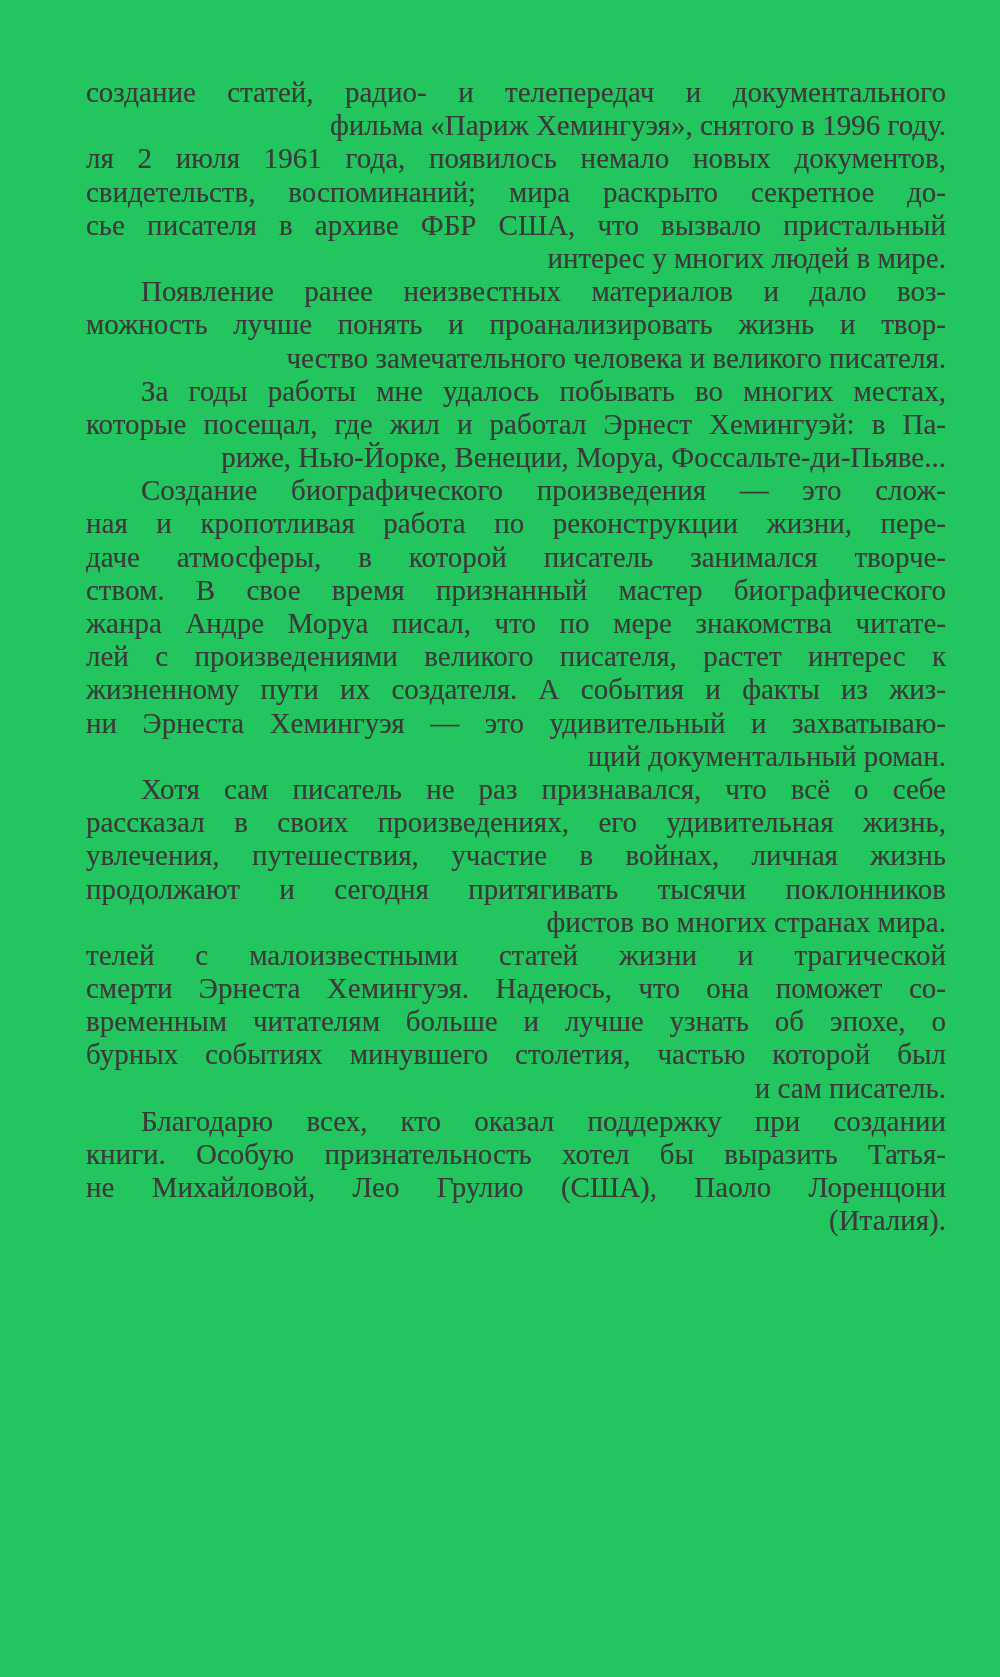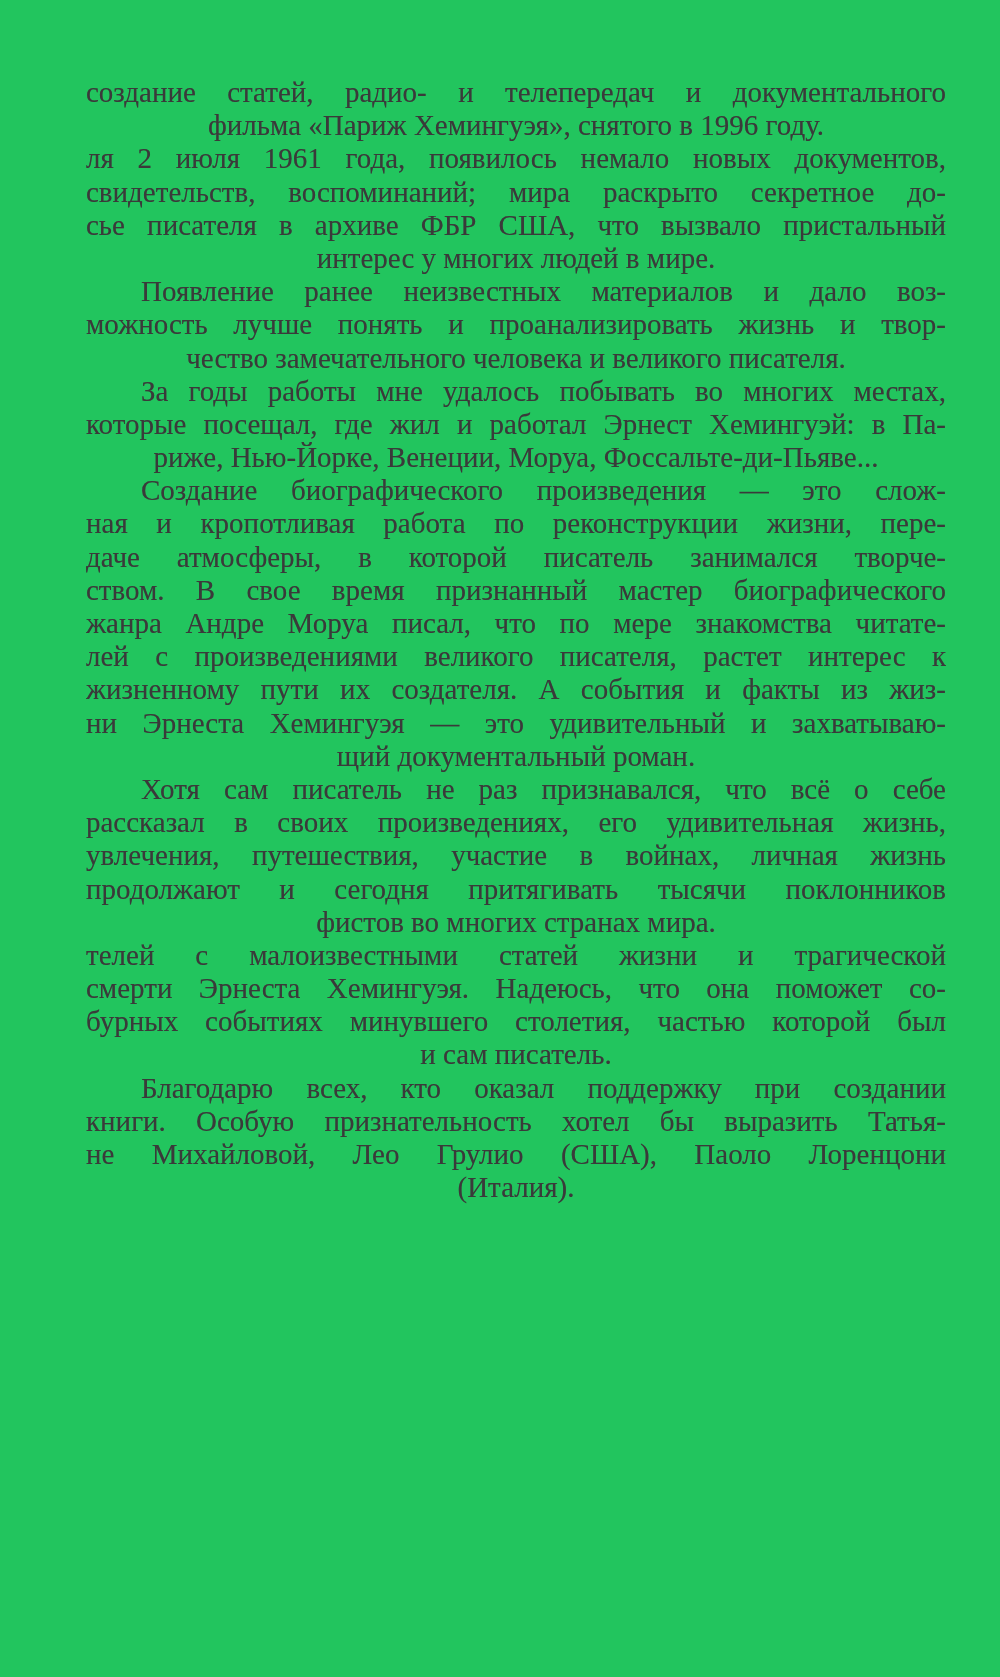--- a/index.html
+++ b/index.html
@@ -38,21 +38,21 @@
   .line.fill {
     text-align: justify;
   }
   .line.fill::after {
     content: "";
     display: inline-block;
     width: 100%;
     height: 0;
   }
   .line.last {
-    text-align: center;
+    text-align: right;
   }
   .line.indent {
     text-indent: 55px;
   }
 </style>
 </head>
 <body>
 
 <div class="page">
   <div class="textblock" style="color: rgb(58, 58, 58);">
@@ -77,20 +77,21 @@
       <div class="line fill">жизненному пути их создателя. А события и факты из жиз-</div>
       <div class="line fill">ни Эрнеста Хемингуэя — это удивительный и захватываю-</div>
       <div class="line last">щий документальный роман.</div>
       <div class="line fill indent">Хотя сам писатель не раз признавался, что всё о себе</div>
       <div class="line fill">рассказал в своих произведениях, его удивительная жизнь,</div>
       <div class="line fill">увлечения, путешествия, участие в войнах, личная жизнь</div>
       <div class="line fill">продолжают и сегодня притягивать тысячи поклонников</div>
       <div class="line last">фистов во многих странах мира.</div>
       <div class="line fill">телей с малоизвестными статей жизни и трагической</div>
       <div class="line fill">смерти Эрнеста Хемингуэя. Надеюсь, что она поможет со-</div>
+      <div class="line fill">временным читателям больше и лучше узнать об эпохе, о</div>
       <div class="line fill">бурных событиях минувшего столетия, частью которой был</div>
       <div class="line last">и сам писатель.</div>
       <div class="line fill indent">Благодарю всех, кто оказал поддержку при создании</div>
       <div class="line fill">книги. Особую признательность хотел бы выразить Татья-</div>
       <div class="line fill">не Михайловой, Лео Грулио (США), Паоло Лоренцони</div>
       <div class="line last">(Италия).</div>
     </div>
 </div>
 
 </body></html>

